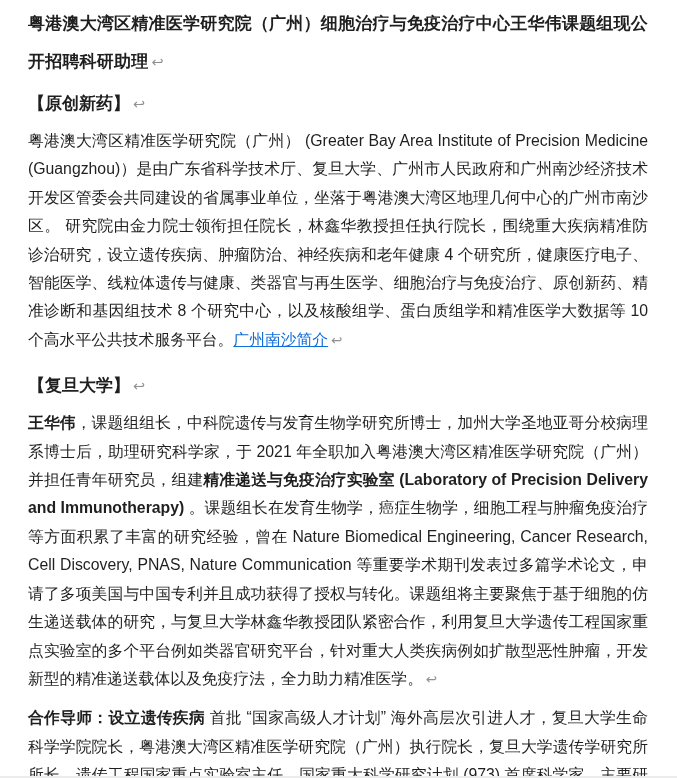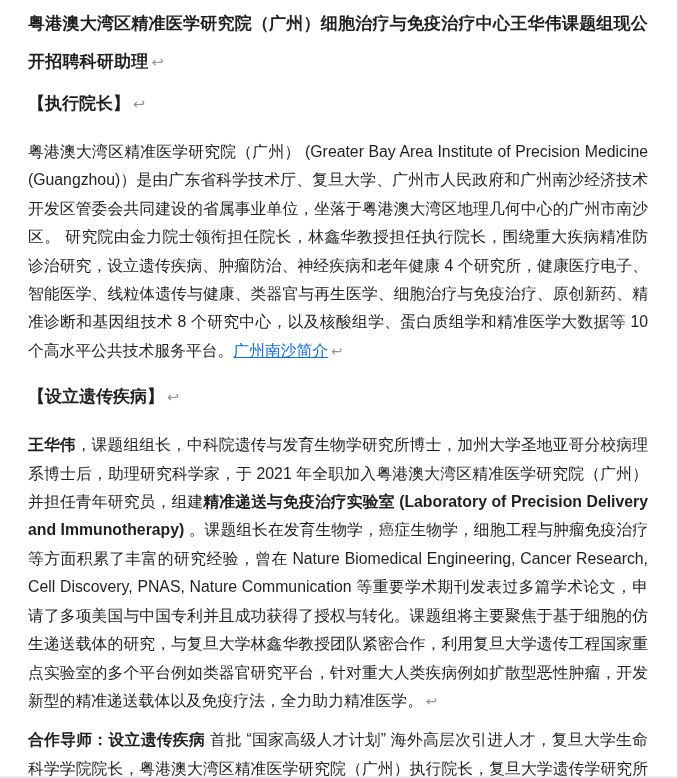--- a/index.html
+++ b/index.html
@@ -22,21 +22,21 @@
     font-weight: 700;
     line-height: 38px;
     letter-spacing: 0.2px;
   }
   .heading2 {
     font-size: 17px;
     font-weight: 700;
     line-height: 30px;
     margin-top: 8px;
   }
-  .heading2 + .paragraph { margin-top: 19px; }
+  .heading2 + .paragraph { margin-top: 8px; }
   .paragraph {
     font-size: 15.8px;
     line-height: 28.4px;
     margin-top: 10px;
   }
   .paragraph + .heading2 { margin-top: 16px; }
   .run { white-space: pre-wrap; }
   .bold { font-weight: 700; }
   .underline { }
   a.link {
@@ -56,19 +56,19 @@
     left: 0; right: 0; bottom: 0;
     height: 2px;
     background: #ececec;
   }
 </style>
 </head>
 <body>
 
 <main class="doc">
     <div class="block heading1"><span class="run bold">粤港澳大湾区精准医学研究院（广州）细胞治疗与免疫治疗中心王华伟课题组现公开招聘科研助理</span><span class="mark" style="color: rgb(144, 144, 144);">↩</span></div>
-    <div class="block heading2"><span class="run bold">【执行院长】</span><span class="mark" style="color: rgb(144, 144, 144);">↩</span></div>
+    <div class="block heading2"><span class="run bold">【原创新药】</span><span class="mark" style="color: rgb(144, 144, 144);">↩</span></div>
     <div class="block paragraph"><span class="run">粤港澳大湾区精准医学研究院（广州） (Greater Bay Area Institute of Precision Medicine (Guangzhou)）是由广东省科学技术厅、复旦大学、广州市人民政府和广州南沙经济技术开发区管委会共同建设的省属事业单位，坐落于粤港澳大湾区地理几何中心的广州市南沙区。 研究院由金力院士领衔担任院长，林鑫华教授担任执行院长，围绕重大疾病精准防诊治研究，设立遗传疾病、肿瘤防治、神经疾病和老年健康 4 个研究所，健康医疗电子、智能医学、线粒体遗传与健康、类器官与再生医学、细胞治疗与免疫治疗、原创新药、精准诊断和基因组技术 8 个研究中心，以及核酸组学、蛋白质组学和精准医学大数据等 10 个高水平公共技术服务平台。</span><a class="run link" href="#" style="color: rgb(15, 108, 217);">广州南沙简介</a><span class="mark" style="color: rgb(144, 144, 144);">↩</span></div>
-    <div class="block heading2"><span class="run bold">【设立遗传疾病】</span><span class="mark" style="color: rgb(144, 144, 144);">↩</span></div>
+    <div class="block heading2"><span class="run bold">【复旦大学】</span><span class="mark" style="color: rgb(144, 144, 144);">↩</span></div>
     <div class="block paragraph"><span class="run bold">王华伟</span><span class="run">，课题组组长，中科院遗传与发育生物学研究所博士，加州大学圣地亚哥分校病理系博士后，助理研究科学家，于 2021 年全职加入粤港澳大湾区精准医学研究院（广州）并担任青年研究员，</span><span class="run underline">组建</span><span class="run bold underline">精准递送与免疫治疗实验室 (Laboratory of Precision Delivery and Immunotherapy) </span><span class="run">。课题组长在发育生物学，癌症生物学，细胞工程与肿瘤免疫治疗等方面积累了丰富的研究经验，曾在 Nature Biomedical Engineering, Cancer Research, Cell Discovery, PNAS, Nature Communication 等重要学术期刊发表过多篇学术论文，申请了多项美国与中国专利并且成功获得了授权与转化。课题组将主要聚焦于基于细胞的仿生递送载体的研究，与复旦大学林鑫华教授团队紧密合作，利用复旦大学遗传工程国家重点实验室的多个平台例如类器官研究平台，针对重大人类疾病例如扩散型恶性肿瘤，开发新型的精准递送载体以及免疫疗法，全力助力精准医学。</span><span class="mark" style="color: rgb(144, 144, 144);">↩</span></div>
     <div class="block paragraph"><span class="run bold">合作导师：设立遗传疾病</span><span class="run"> 首批 “国家高级人才计划” 海外高层次引进人才，复旦大学生命科学学院院长，粤港澳大湾区精准医学研究院（广州）执行院长，复旦大学遗传学研究所所长，遗传工程国家重点实验室主任。国家重大科学研究计划 (973) 首席科学家。主要研究信号转导、转录调控和表观遗传对内脏器官（肠、肺等）的稳态维持、组织再生和干细胞调控的作用机制，成果被</span></div>
   </main>
 <div class="bottom-edge"></div>
 
 </body></html>

